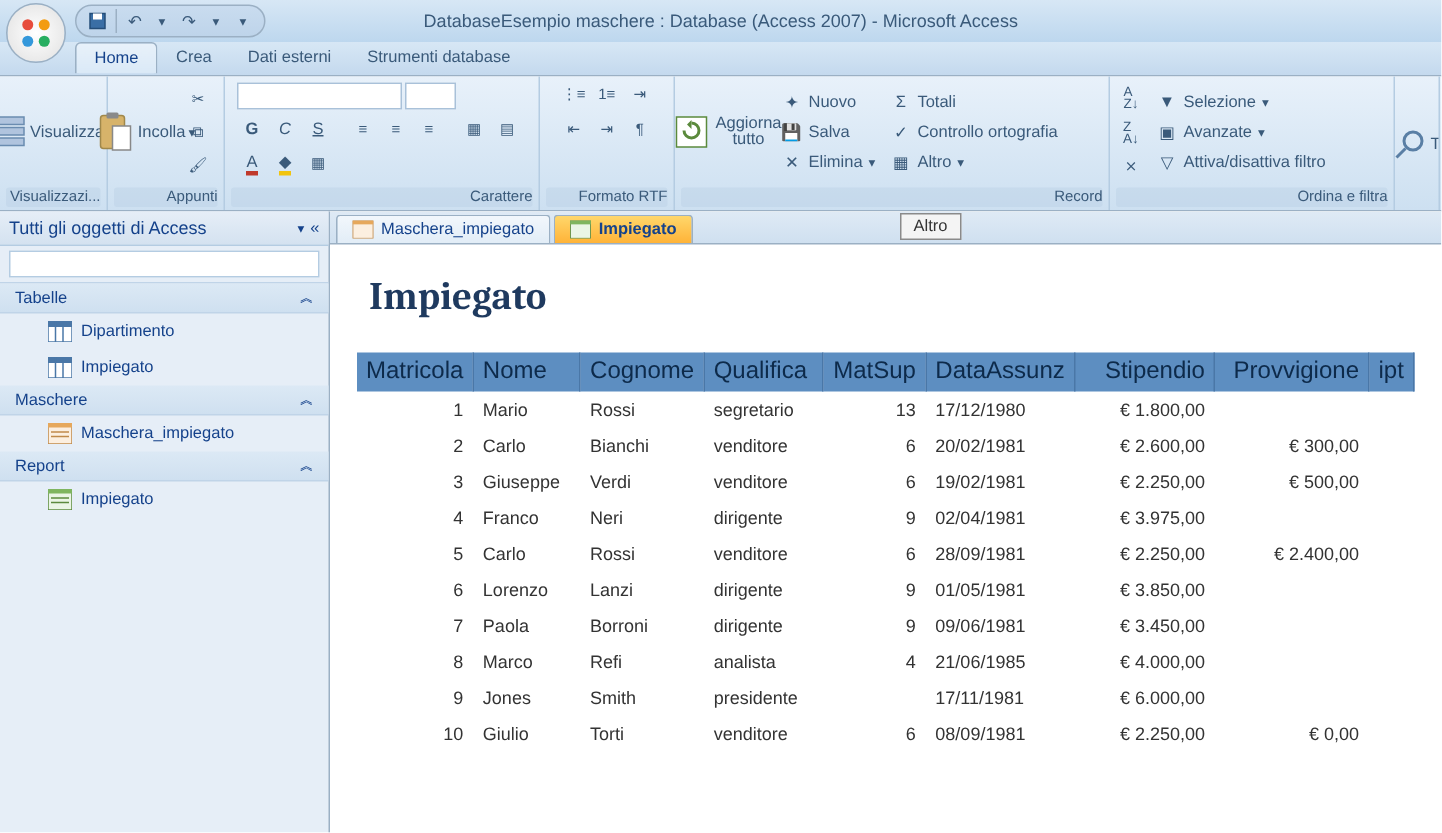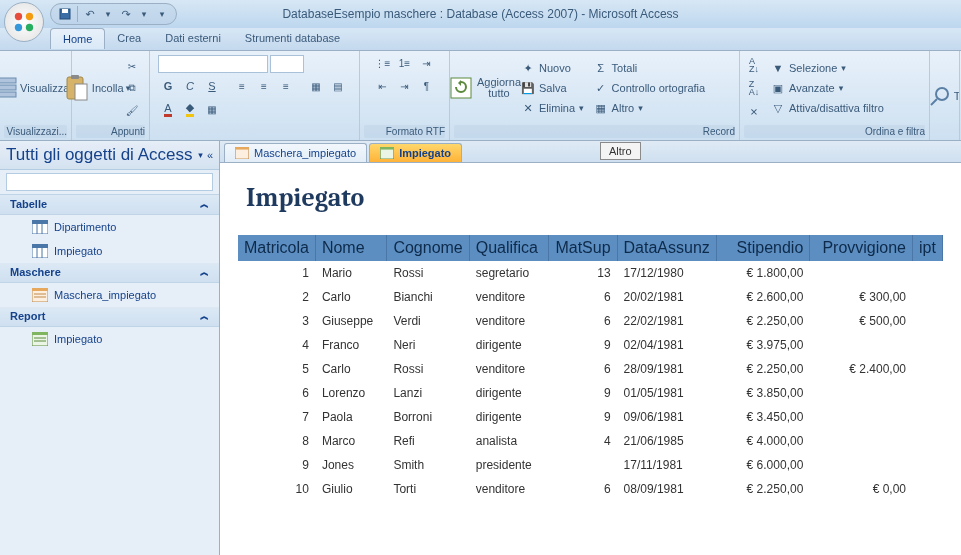--- a/index.html
+++ b/index.html
@@ -20,22 +20,22 @@
 .big-btn{display:flex;flex-direction:row;align-items:center;justify-content:center;width:58px;height:66px;color:#3a5a7a;gap:2px}
 .big-btn .ic{width:32px;height:32px;display:flex;align-items:center;justify-content:center}
 .small-btn-col{display:flex;flex-direction:column;gap:2px}
 .small-btn-row{display:flex;gap:2px}
 .small-btn{width:20px;height:20px;border:1px solid transparent;display:flex;align-items:center;justify-content:center;color:#3a5a7a;font-size:10px}
 .txt-btn{display:flex;align-items:center;gap:4px;color:#3a5a7a;padding:1px 3px;height:18px}
 .txt-btn .ic{width:14px;height:14px;display:flex;align-items:center;justify-content:center}
 .workspace{display:flex;height:414px}
 .navpane{width:220px;background:#e6eef7;border-right:1px solid #9bb0c4;display:flex;flex-direction:column}
 .nav-header{background:linear-gradient(#e6eef7,#d4e2f0);border-bottom:1px solid #b4cce2;padding:4px 6px;display:flex;align-items:center;justify-content:space-between;color:#15428b}
-.nav-header-main{font-weight:normal;font-size:17px}
-.nav-section{background:linear-gradient(#dce9f5,#cfe0f0);padding:3px 10px;color:#15428b;font-weight:bold;border-bottom:1px solid #c0d4e8;display:flex;justify-content:space-between;align-items:flex-start}
+.nav-header-main{font-weight:normal;font-size:12px}
+.nav-section{background:linear-gradient(#dce9f5,#cfe0f0);padding:3px 10px;color:#15428b;font-weight:normal;border-bottom:1px solid #c0d4e8;display:flex;justify-content:space-between;align-items:flex-end}
 .nav-item{padding:5px 10px 5px 32px;display:flex;align-items:center;gap:6px;color:#15428b}
 .nav-item .nic{width:16px;height:14px}
 .doc-area{flex:1;display:flex;flex-direction:column;background:#fff;overflow:hidden}
 .doc-tabs{height:22px;background:linear-gradient(#dfeaf5,#cfe0f0);display:flex;align-items:flex-end;padding-left:4px;border-bottom:1px solid #9bb0c4;position:relative}
 .doc-tab{display:flex;align-items:center;gap:5px;padding:3px 10px;color:#15428b;border:1px solid #9bb0c4;border-bottom:none;border-top-left-radius:3px;border-top-right-radius:3px;background:linear-gradient(#f2f7fc,#e2edf7);margin-right:2px}
 .doc-tab.active{background:linear-gradient(#ffd76b,#ffb338);font-weight:bold}
 .altro-box{position:absolute;left:380px;top:1px;border:1px solid #8a8a8a;background:#f4f4f4;padding:2px 8px;color:#333;font-size:11px}
 .report-body{flex:1;padding:14px 18px;overflow:auto;color:#333}
 .report-title{font-family:'Cambria','Times New Roman',serif;font-size:26px;font-weight:bold;color:#1f3a5f;margin:6px 0 22px 8px}
 table.rpt{border-collapse:collapse;width:100%}
@@ -150,20 +150,21 @@
       <div class="small-btn-row">
         <div class="small-btn">
             <span style="border-bottom:3px solid #c0392b">A</span>
           </div>
         <div class="small-btn">
             <span style="border-bottom:3px solid #f1c40f">◆</span>
           </div>
         <div class="small-btn">▦</div>
       </div>
     </div>
+    <div class="ribbon-group-label">Carattere</div>
   </div>
 
   <div class="ribbon-group" style="width:90px">
     <div class="ribbon-group-body" style="flex-direction:column;gap:3px">
       <div class="small-btn-row">
         <div class="small-btn">⋮≡</div>
         <div class="small-btn">1≡</div>
         <div class="small-btn">⇥</div>
       </div>
       <div class="small-btn-row">
@@ -386,21 +387,21 @@
               <td class="num">€ 2.600,00</td>
               <td class="num">€ 300,00</td>
               <td></td>
             </tr>
             <tr>
               <td class="num">3</td>
               <td>Giuseppe</td>
               <td>Verdi</td>
               <td>venditore</td>
               <td class="num">6</td>
-              <td>22/02/1981</td>
+              <td>19/02/1981</td>
               <td class="num">€ 2.250,00</td>
               <td class="num">€ 500,00</td>
               <td></td>
             </tr>
             <tr>
               <td class="num">4</td>
               <td>Franco</td>
               <td>Neri</td>
               <td>dirigente</td>
               <td class="num">9</td>

